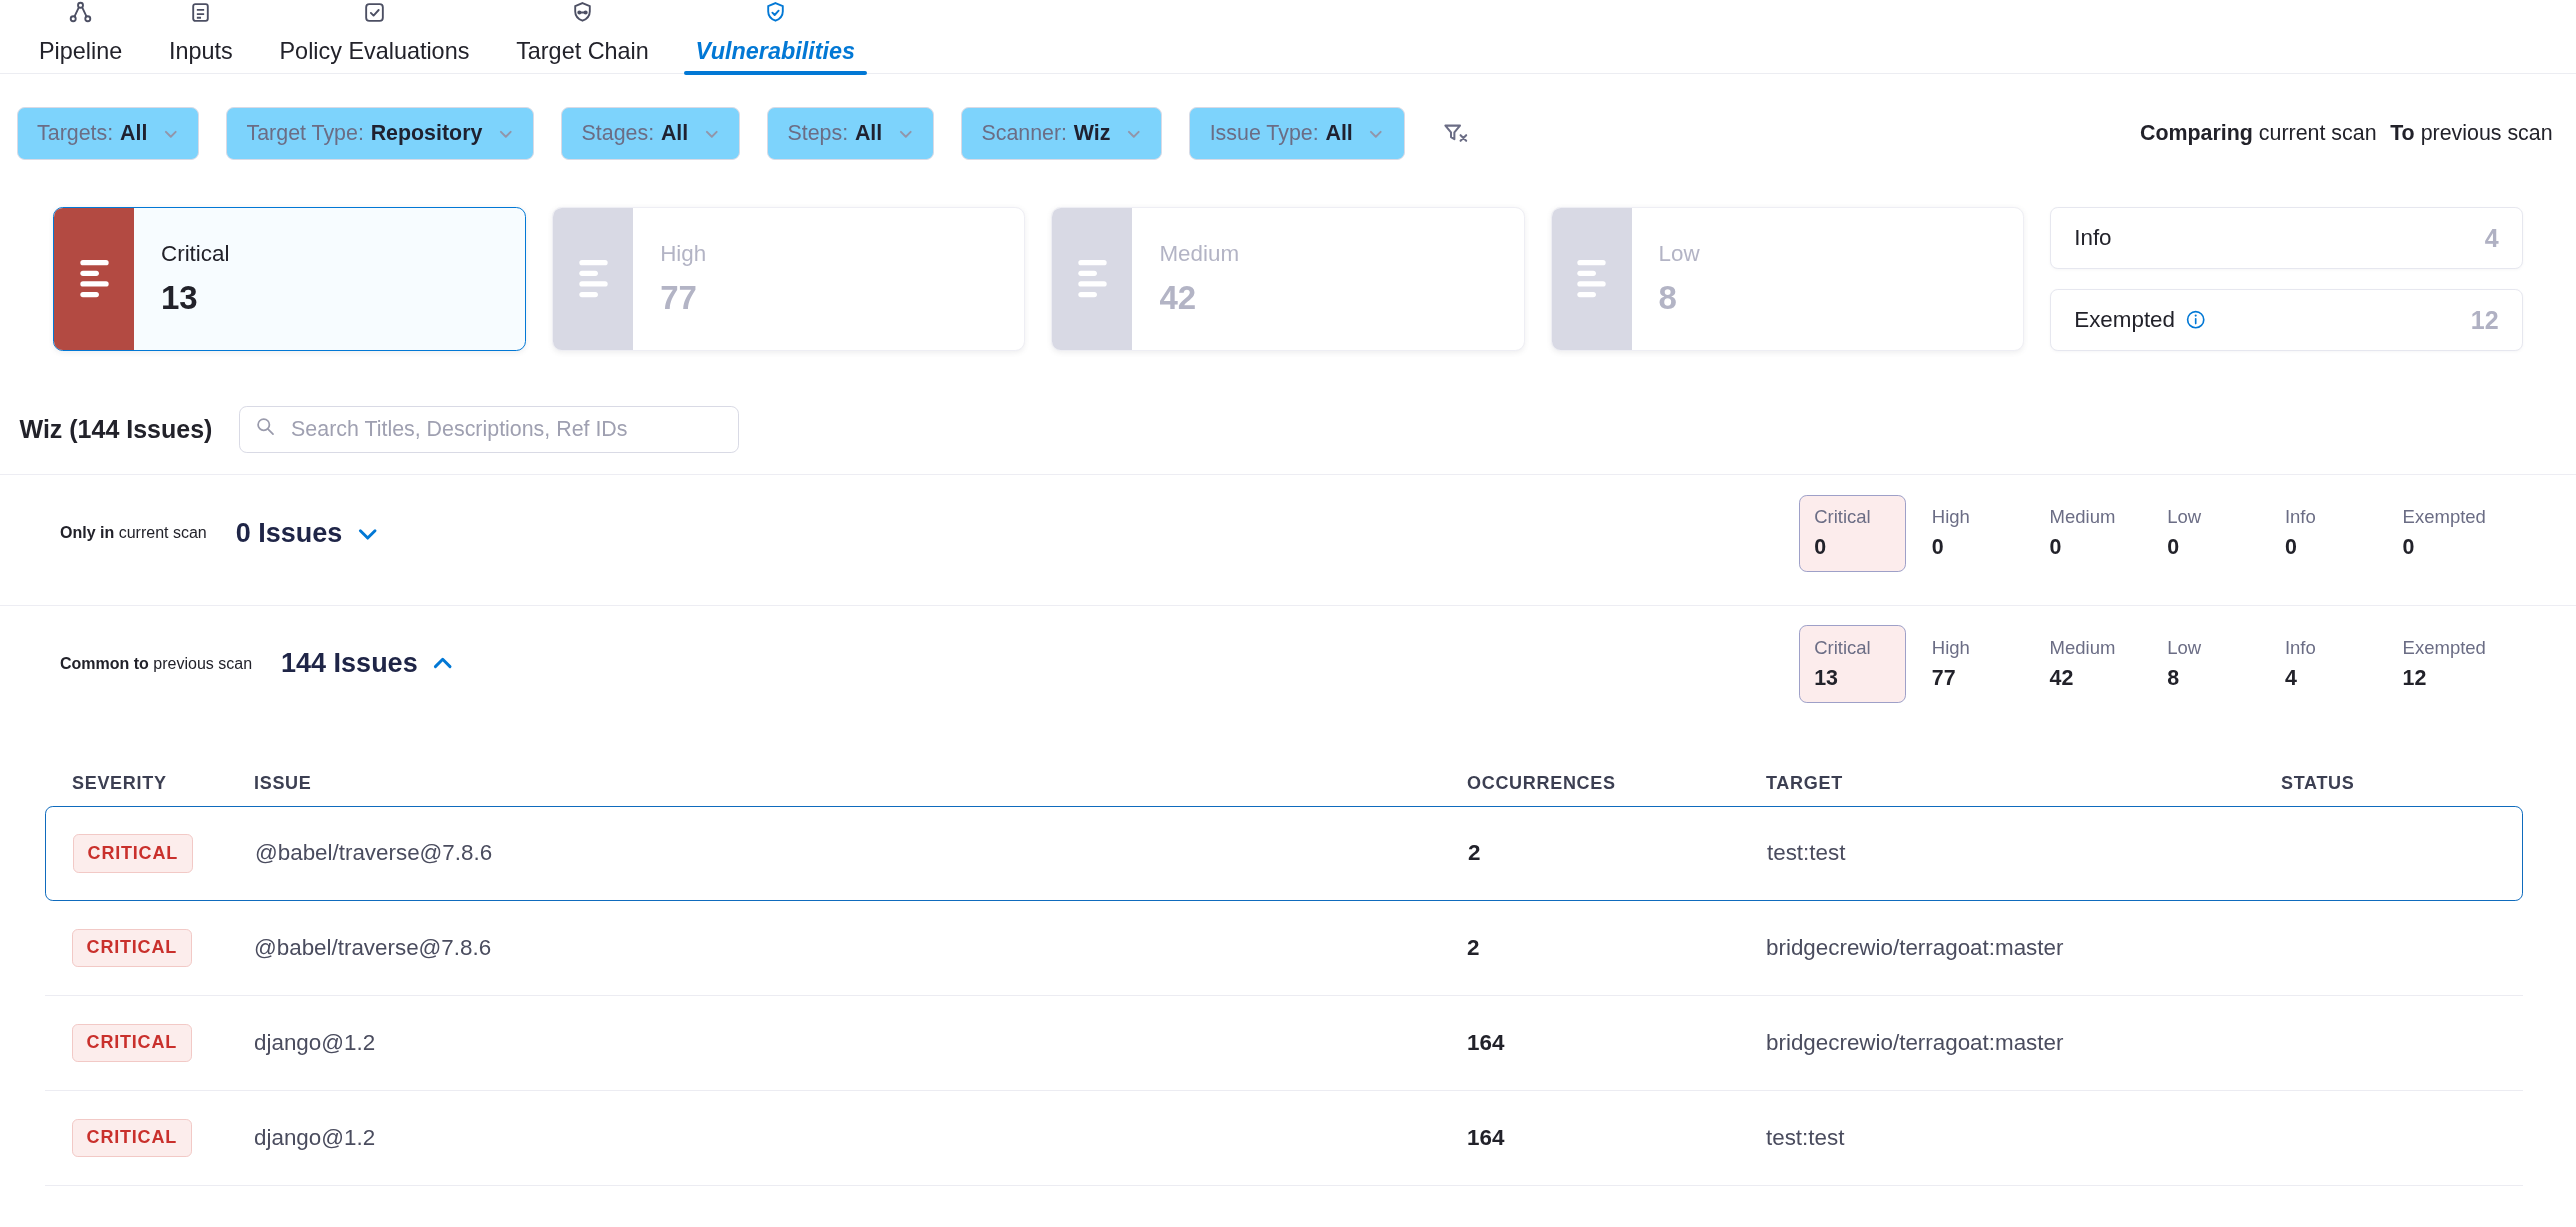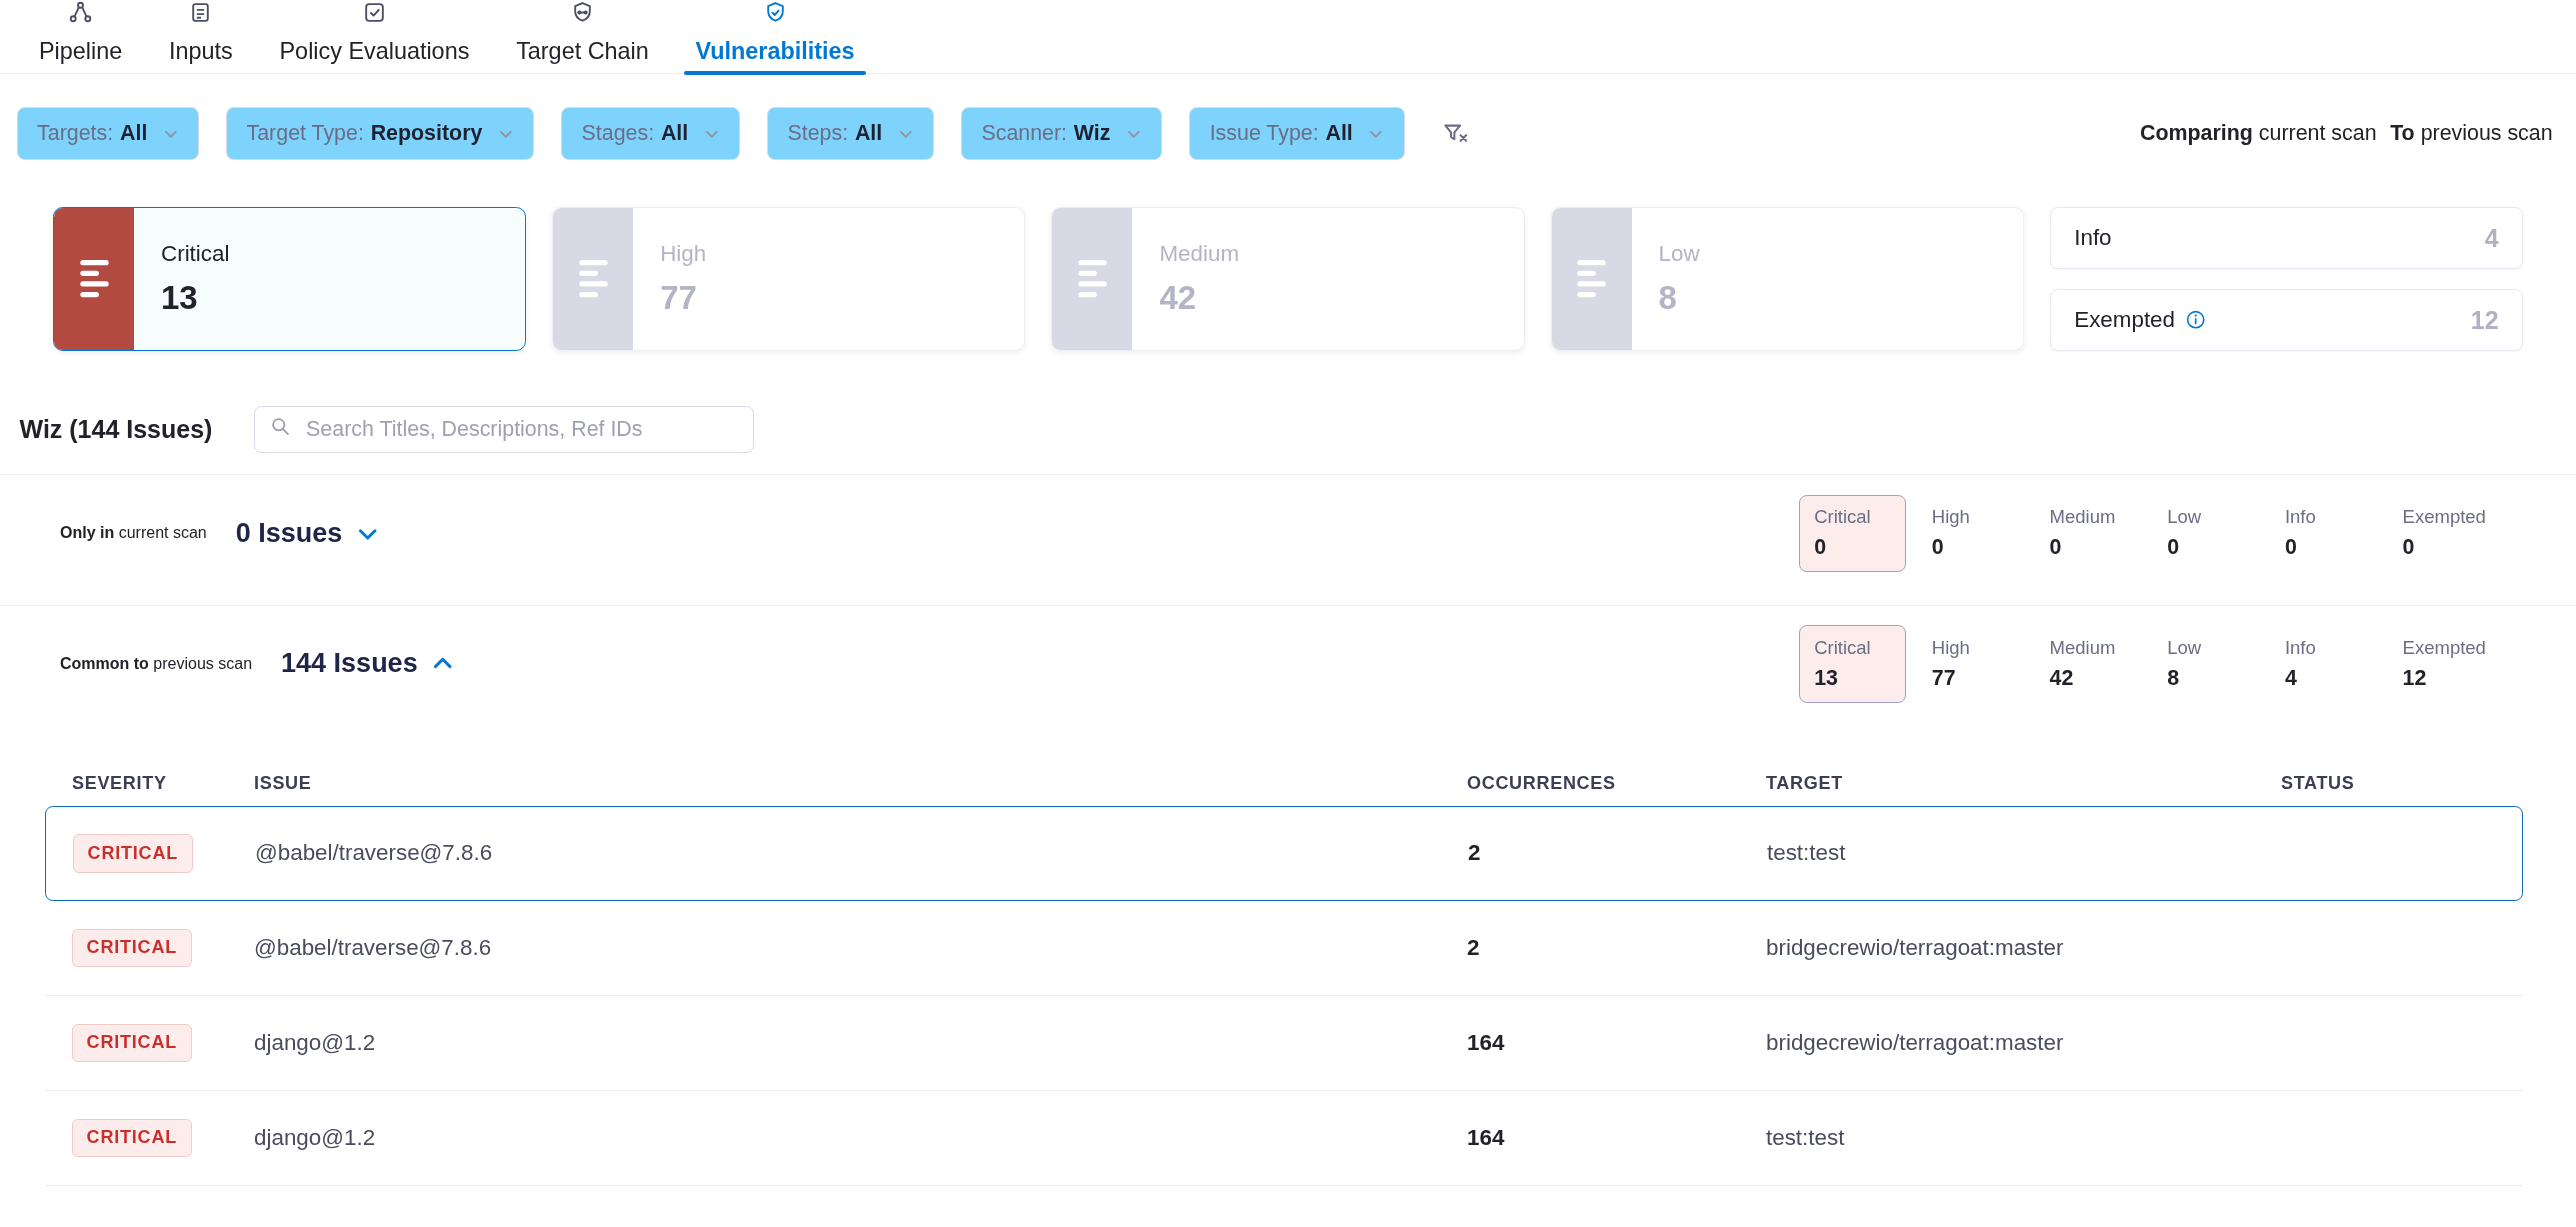--- a/index.html
+++ b/index.html
@@ -8,21 +8,21 @@
     width:2576px; height:1228px; background:#ffffff;
     font-family:"Liberation Sans","DejaVu Sans",sans-serif;
     color:#22222a; font-size:22.4px;
   }
   b { font-weight:700; }
 
   
   .tabbar { display:flex; align-items:stretch; height:74px; border-bottom:1.9px solid #ecedf2; padding-left:15.6px; }
   .tab { display:flex; align-items:center; gap:12.7px; padding:0 23.4px; font-size:23.4px; color:#22222a; position:relative; cursor:pointer;flex-direction:column; }
   .tab .ticon { display:flex; color:#4c4f63; }
-  .tab.active { color:#0278d5; font-weight:700; }
+  .tab.active { color:#0278d5; font-weight:700;font-style:italic; }
   .tab.active .ticon { color:#0278d5; }
   .tab.active::after { content:""; position:absolute; left:11.7px; right:11.7px; bottom:-1.9px; height:3.9px; background:#0278d5; border-radius:1.9px; }
 
   
   .filters { display:flex; align-items:center; gap:27px; padding:33px 23.4px 0 16.6px; }
   .pill { display:flex; align-items:center; gap:15.6px; height:53px; padding:0 19.5px; border:1px solid #d9dae5; border-radius:7.8px; background:#7dd3fc; font-size:21.4px; color:#6b6d85; cursor:pointer; white-space:nowrap; }
   .pill b { color:#1f2130; margin-left:6.8px; }
   .pill .chev { display:flex; color:#9295a9; }
   .filter-clear { display:flex; align-items:center; justify-content:center; width:47px; height:47px; color:#6b6d85; cursor:pointer; }
   .comparing { margin-left:auto; font-size:21.4px; color:#22222a; white-space:nowrap; }
@@ -41,21 +41,21 @@
   .card .ccount { font-size:33px; font-weight:700; color:#22222a; }
   .card.dim .clabel, .card.dim .ccount { color:#b3b4c5; }
 
   .side { margin-left:auto; width:474px; display:flex; flex-direction:column; justify-content:space-between; }
   .sidepill { height:62px; border:1px solid #e6e7ef; border-radius:7.8px; background:#fff; box-shadow:0 1px 2.9px rgba(96,97,112,0.06);
               display:flex; align-items:center; gap:9.7px; padding:0 23.4px; font-size:22.4px; color:#22222a; cursor:pointer; }
   .sidepill .scount { margin-left:auto; color:#b0b1c3; font-size:25px; font-weight:600; }
   .info-ic { display:flex; color:#0278d5; }
 
   
-  .wizrow { display:flex; align-items:center; gap:42px; padding:55px 0 0 19.5px; }
+  .wizrow { display:flex; align-items:center; gap:27px; padding:55px 0 0 19.5px; }
   .wiz-title { font-size:25px; font-weight:700; color:#22222a; }
   .search { width:500px; height:47px; border:1px solid #d9dae5; border-radius:7.8px; display:flex; align-items:center; gap:11.7px; padding:0 13.6px; background:#fff; color:#9a9bac; }
   .search input { border:none; outline:none; background:transparent; width:100%; font-size:21.4px; color:#22222a; font-family:inherit; }
   .search input::placeholder { color:#9fa0b1; }
 
   
   .section { display:flex; align-items:center; border-top:1px solid #ededf3; height:117px; padding:0 82px 0 60px; }
   .section.first { margin-top:21.4px; }
   .section.second { margin-top:13.6px; }
   .sec-label { font-size:16px; color:#22222a; white-space:nowrap; }

